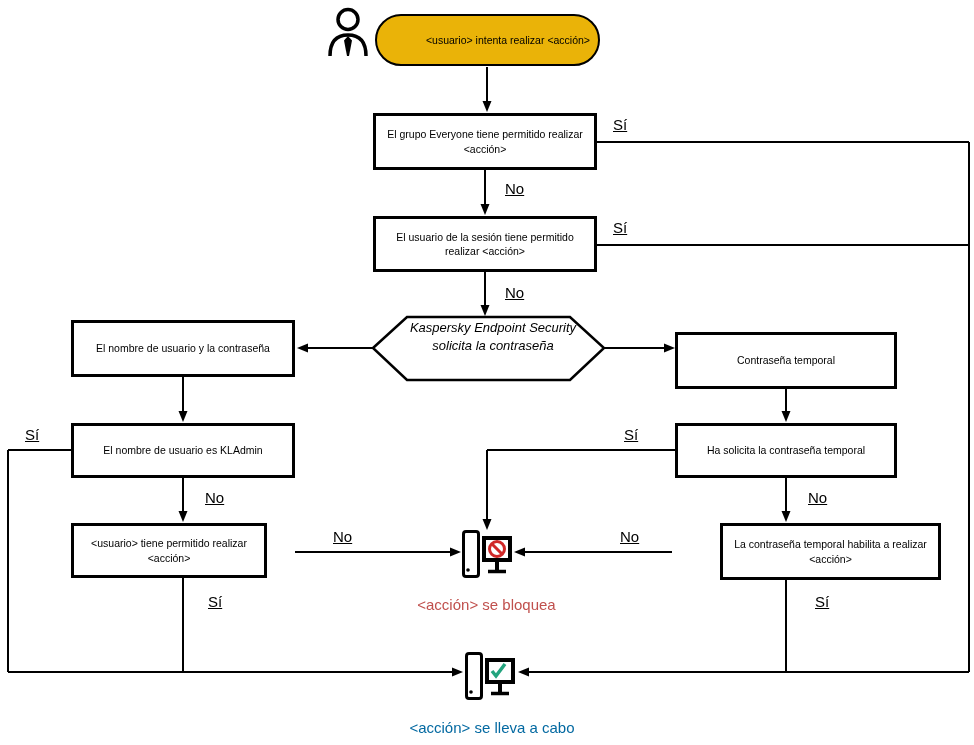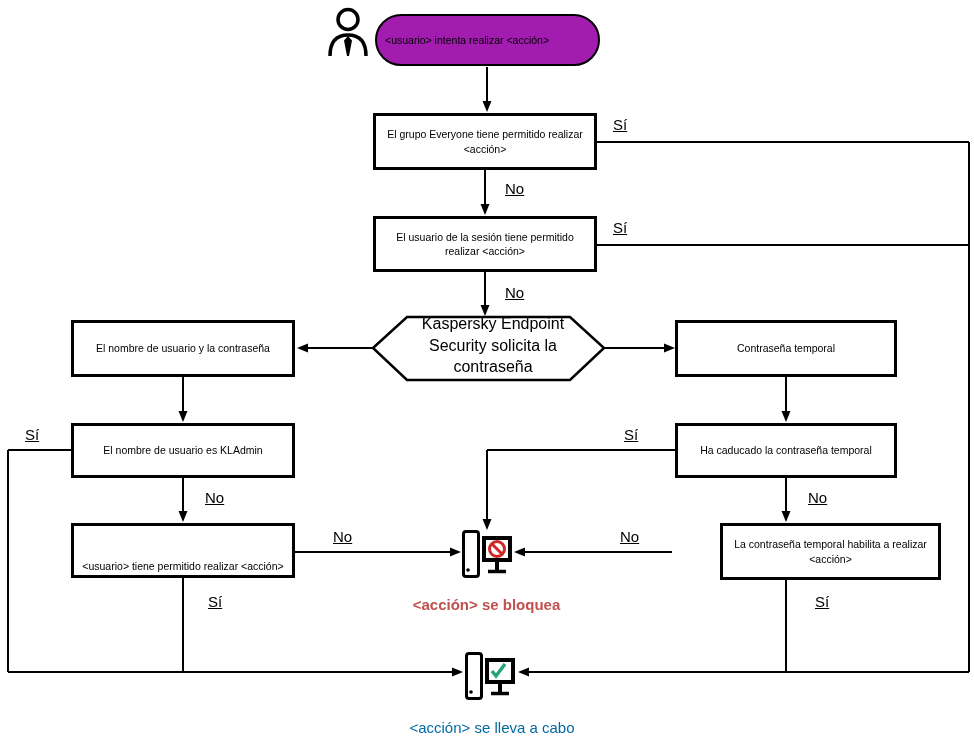--- a/index.html
+++ b/index.html
@@ -7,31 +7,31 @@
     position:relative;width:974px;height:745px;background:#fff;
     font-family:"Liberation Sans",sans-serif;color:#000;overflow:hidden;
   }
   #lines{position:absolute;left:0;top:0;}
   .node{
     position:absolute;box-sizing:border-box;border:3px solid #000;background:#fff;
     display:flex;align-items:center;justify-content:center;text-align:center;
     font-size:10.5px;line-height:1.35;padding:2px 3px;
   }
   .ellipse{
-    position:absolute;box-sizing:border-box;border:2.5px solid #000;background:#a21caf;
-    border-radius:28px;display:flex;align-items:center;justify-content:flex-start;
+    position:absolute;box-sizing:border-box;border:2.5px solid #000;background:#eab308;
+    border-radius:28px;display:flex;align-items:center;justify-content:flex-end;
     text-align:center;font-size:10.5px;padding:2px 8px;
   }
   .hexlabel{
-    position:absolute;display:flex;align-items:flex-end;justify-content:center;
-    text-align:center;font-size:16px;line-height:1.35;
+    position:absolute;display:flex;align-items:flex-start;justify-content:center;
+    text-align:center;font-size:13px;line-height:1.35;font-style:italic;
   }
   .edge-label{position:absolute;font-size:15px;white-space:nowrap;text-decoration:underline;}
   .caption{position:absolute;font-size:15px;text-align:center;white-space:nowrap;}
-  .caption-blocked{color:#c0504d;font-weight:bold;}
+  .caption-blocked{color:#c0504d;}
   .caption-done{color:#0369a1;}
 </style>
 </head>
 <body>
 
 <div id="canvas">
 
   <svg id="lines" width="974" height="745">
     <g stroke="#000" stroke-width="2" fill="none">
       <line x1="487" y1="67" x2="487" y2="102"></line>
@@ -117,34 +117,34 @@
   </div>
 
   <div class="hexlabel" style="left:398px;top:319px;width:190px;height:59px;">
     <span>Kaspersky Endpoint Security solicita la contraseña</span>
   </div>
 
   <div class="node" style="left:71px;top:320px;width:224px;height:57px;">
     <span>El nombre de usuario y la contraseña</span>
   </div>
 
-  <div class="node" style="left:675px;top:320px;width:222px;height:57px;">
+  <div class="node" style="left:675px;top:332px;width:222px;height:57px;">
     <span>Contraseña temporal</span>
   </div>
 
   <div class="node" style="left:71px;top:423px;width:224px;height:55px;">
     <span>El nombre de usuario es KLAdmin</span>
   </div>
 
-  <div class="node" style="left:71px;top:523px;width:224px;height:55px;align-items:flex-end;">
+  <div class="node" style="left:71px;top:523px;width:196px;height:55px;">
     <span>&lt;usuario&gt; tiene permitido realizar &lt;acción&gt;</span>
   </div>
 
   <div class="node" style="left:675px;top:423px;width:222px;height:55px;">
-    <span>Ha caducado la contraseña temporal</span>
+    <span>Ha solicita la contraseña temporal</span>
   </div>
 
   <div class="node" style="left:672px;top:523px;width:221px;height:57px;margin-left:48px;">
     <span>La contraseña temporal habilita a realizar &lt;acción&gt;</span>
   </div>
 
   <div class="edge-label" style="left:613px;top:116px;">Sí</div>
   <div class="edge-label" style="left:505px;top:180px;">No</div>
   <div class="edge-label" style="left:613px;top:219px;">Sí</div>
   <div class="edge-label" style="left:505px;top:284px;">No</div>

